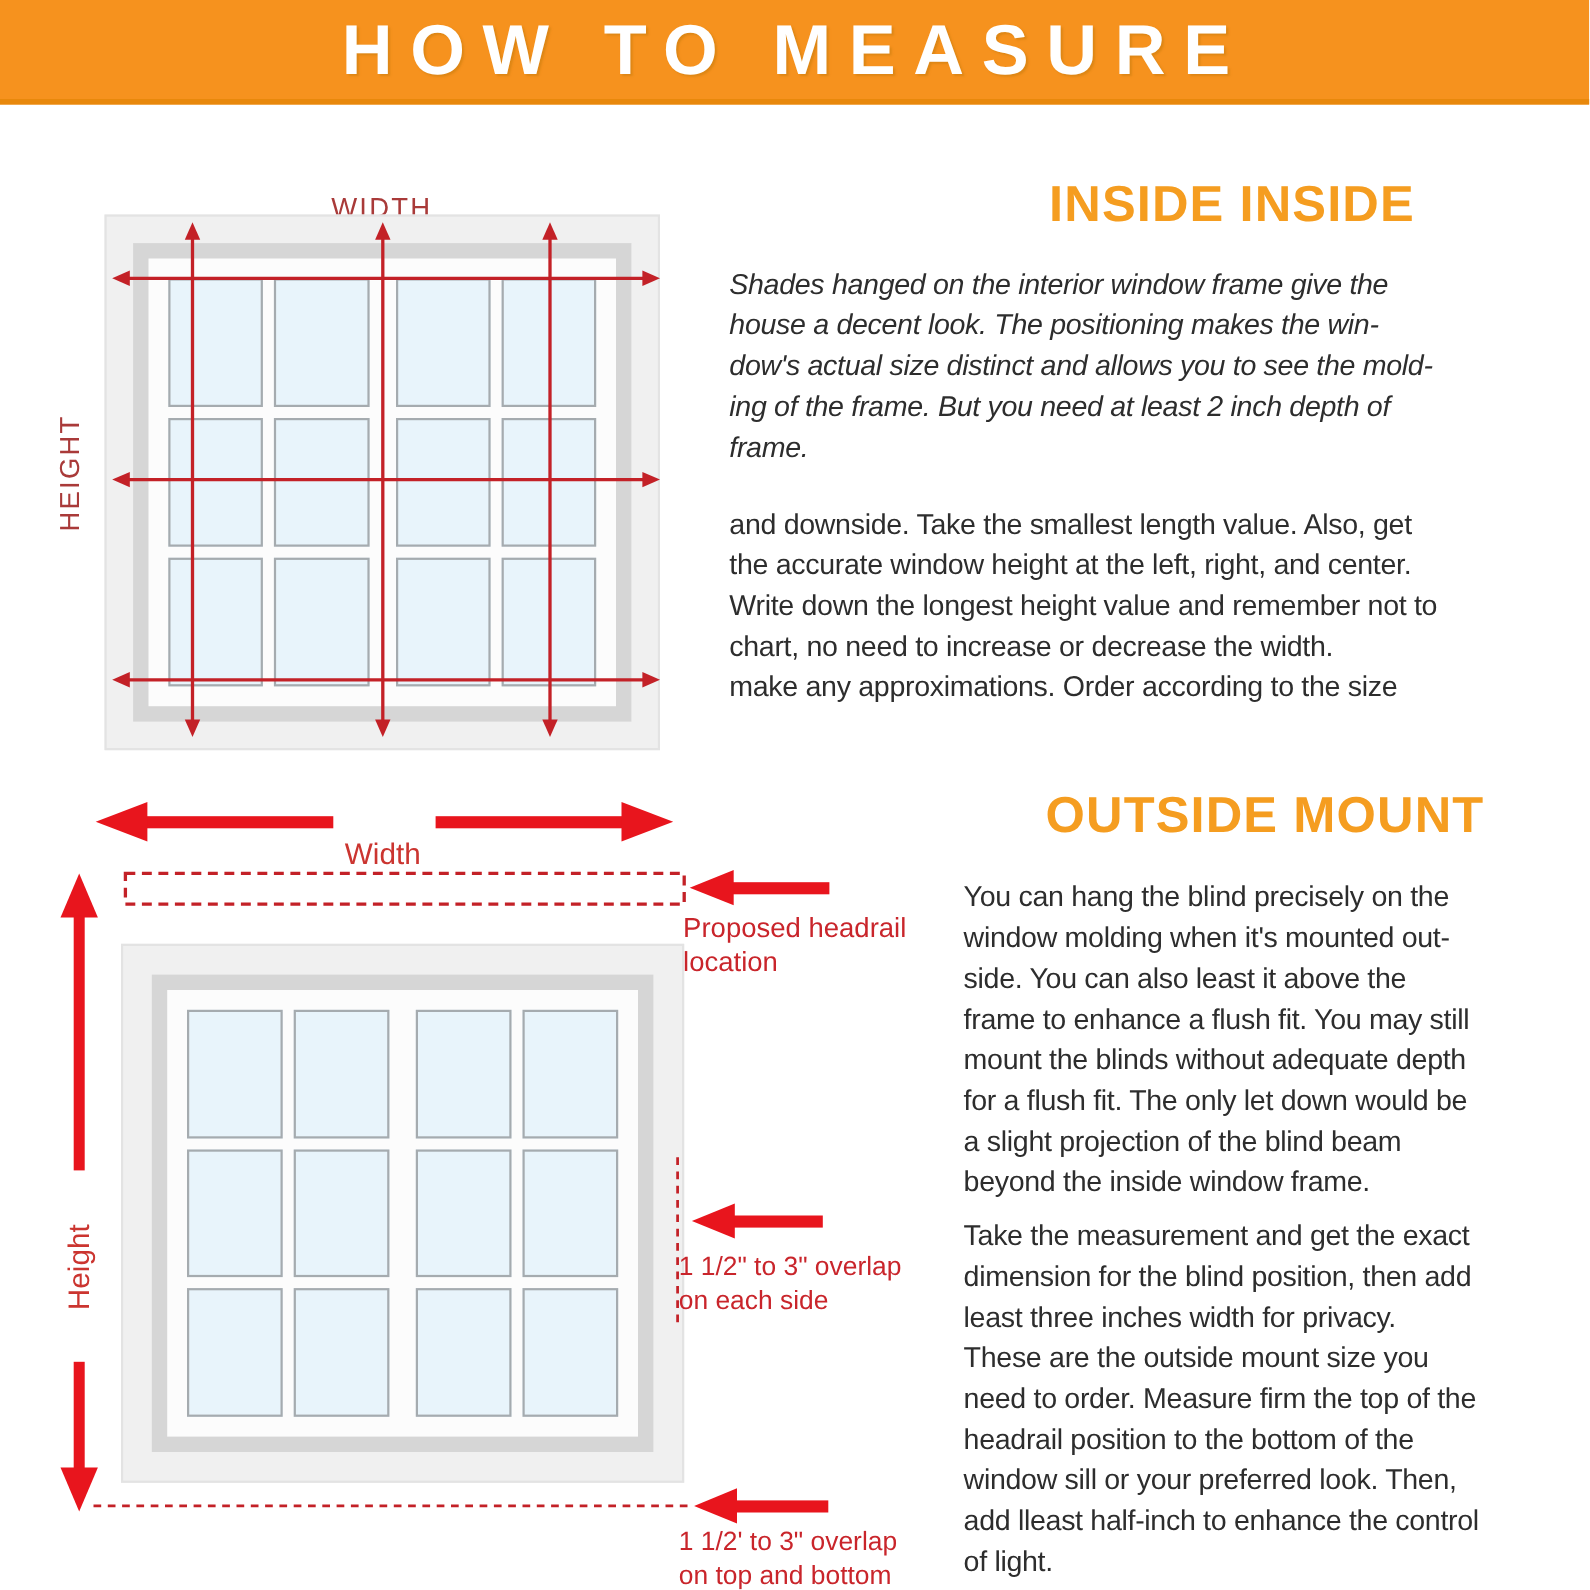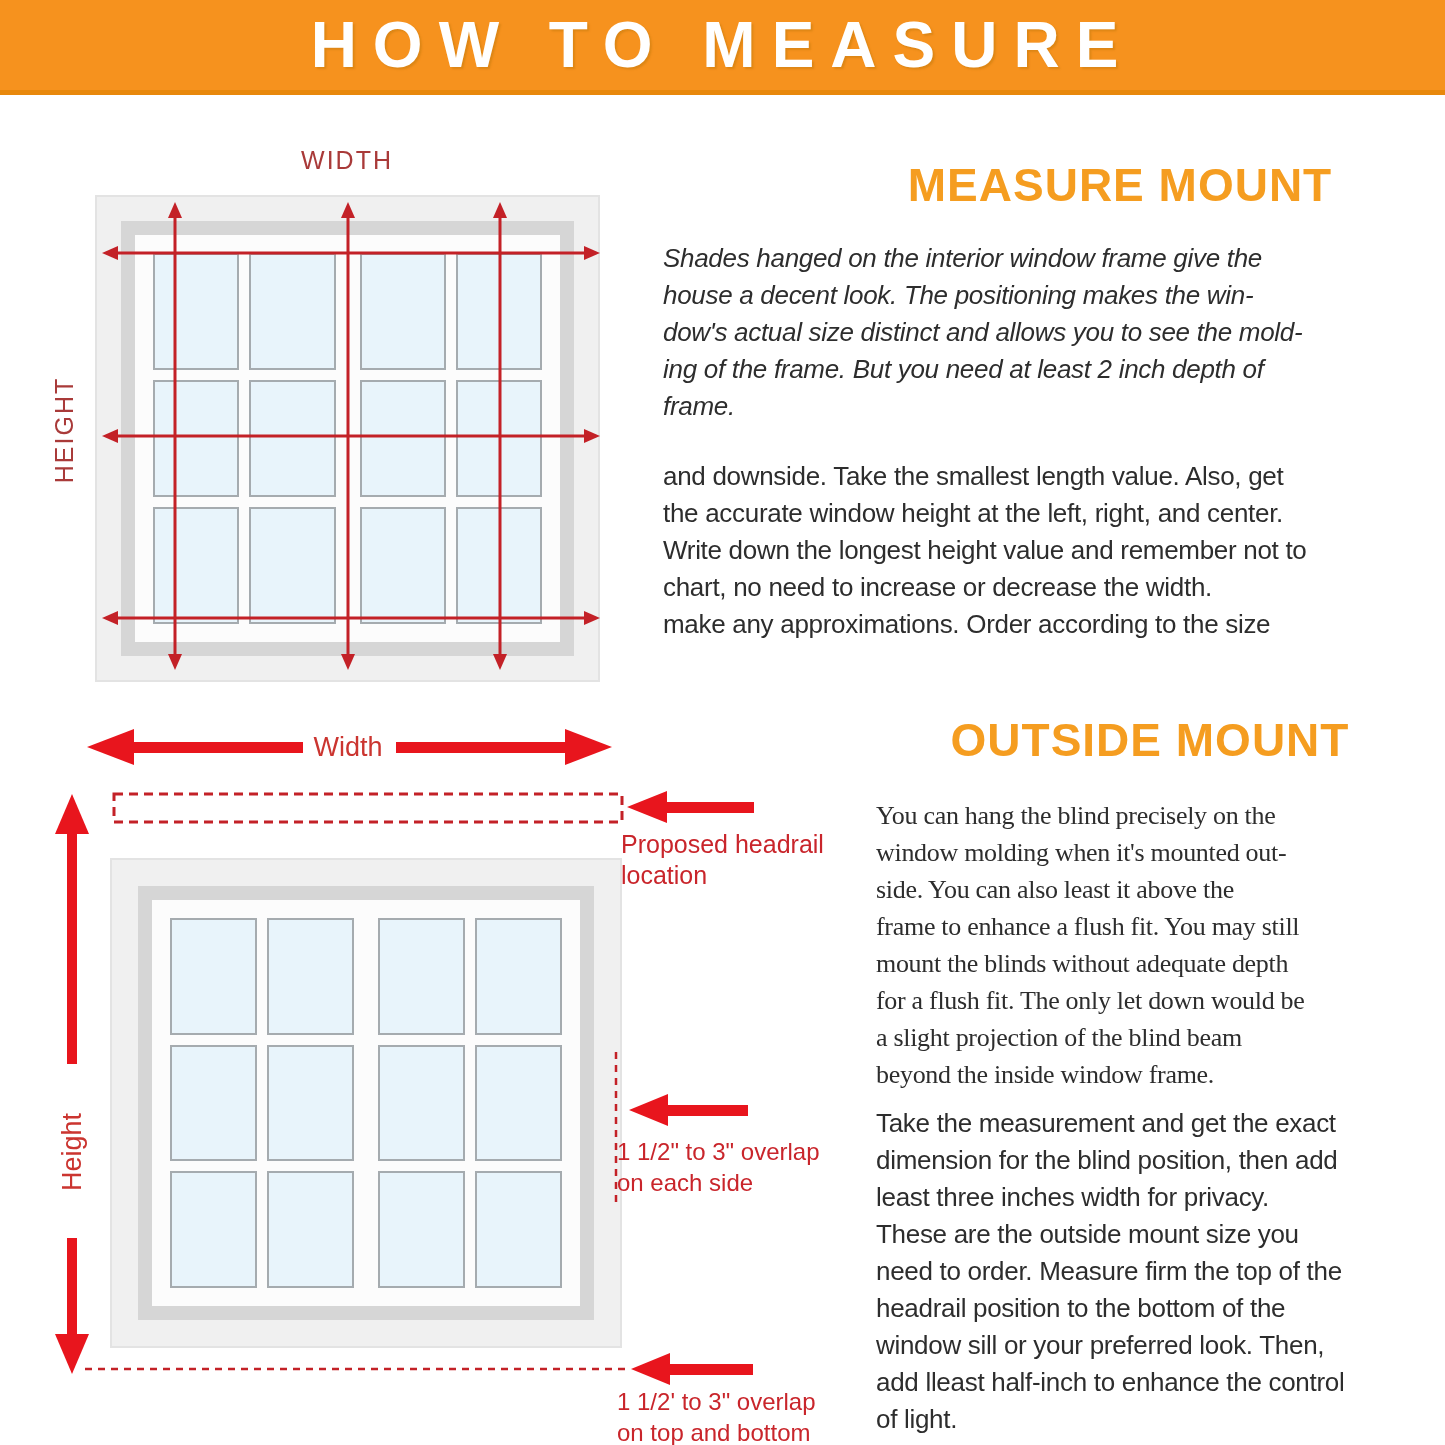--- a/index.html
+++ b/index.html
@@ -24,21 +24,21 @@
   .banner{
     position:absolute;left:0;top:0;width:1445px;height:95px;
     background:var(--banner-orange);
     border-bottom:5px solid var(--banner-border);
     display:flex;align-items:center;justify-content:center;box-sizing:border-box;
   }
   .banner h1{
     margin:0;color:#fff;font-size:64px;font-weight:bold;letter-spacing:16px;
     text-shadow:2px 2px 2px rgba(190,120,10,.45);
   }
-  .ctr{transform:translate(-50%,-50%);}
+  .ctr{transform:translate(-50%,-50%);margin-top:30px;}
   .rot{transform:translate(-50%,-50%) rotate(-90deg);}
   
   .sec-heading{
     position:absolute;text-align:center;color:var(--heading-orange);
     font-size:46px;font-weight:bold;letter-spacing:1px;white-space:nowrap;
   }
   .para{
     position:absolute;color:var(--body-text);font-size:26px;line-height:37px;
     letter-spacing:-0.3px;
   }
@@ -195,38 +195,38 @@
     </div>
   <div class="red-note small" style="left:617px;top:1136px;">
       <div class="line">1 1/2" to 3" overlap</div>
       <div class="line">on each side</div>
     </div>
   <div class="red-note small" style="left:617px;top:1386px;">
       <div class="line">1 1/2' to 3" overlap</div>
       <div class="line">on top and bottom</div>
     </div>
 
-  <div class="sec-heading" style="left:800px;top:158px;width:640px;">MEASURE MOUNT</div>
+  <div class="sec-heading" style="left:800px;top:158px;width:640px;">INSIDE INSIDE</div>
   <div class="para" style="left:663px;top:240px;font-style:italic;">
       <div class="line">Shades hanged on the interior window frame give the</div>
       <div class="line">house a decent look. The positioning makes the win-</div>
       <div class="line">dow's actual size distinct and allows you to see the mold-</div>
       <div class="line">ing of the frame. But you need at least 2 inch depth of</div>
       <div class="line">frame.</div>
     </div>
   <div class="para" style="left:663px;top:458px;">
       <div class="line">and downside. Take the smallest length value. Also, get</div>
       <div class="line">the accurate window height at the left, right, and center.</div>
       <div class="line">Write down the longest height value and remember not to</div>
       <div class="line">chart, no need to increase or decrease the width.</div>
       <div class="line">make any approximations. Order according to the size</div>
     </div>
 
   <div class="sec-heading" style="left:860px;top:713px;width:580px;">OUTSIDE MOUNT</div>
-  <div class="para" style="left:876px;top:797px;font-family:Liberation Serif, serif;">
+  <div class="para" style="left:876px;top:797px;">
       <div class="line">You can hang the blind precisely on the</div>
       <div class="line">window molding when it's mounted out-</div>
       <div class="line">side. You can also least it above the</div>
       <div class="line">frame to enhance a flush fit. You may still</div>
       <div class="line">mount the blinds without adequate depth</div>
       <div class="line">for a flush fit. The only let down would be</div>
       <div class="line">a slight projection of the blind beam</div>
       <div class="line">beyond the inside window frame.</div>
     </div>
   <div class="para" style="left:876px;top:1105px;">

